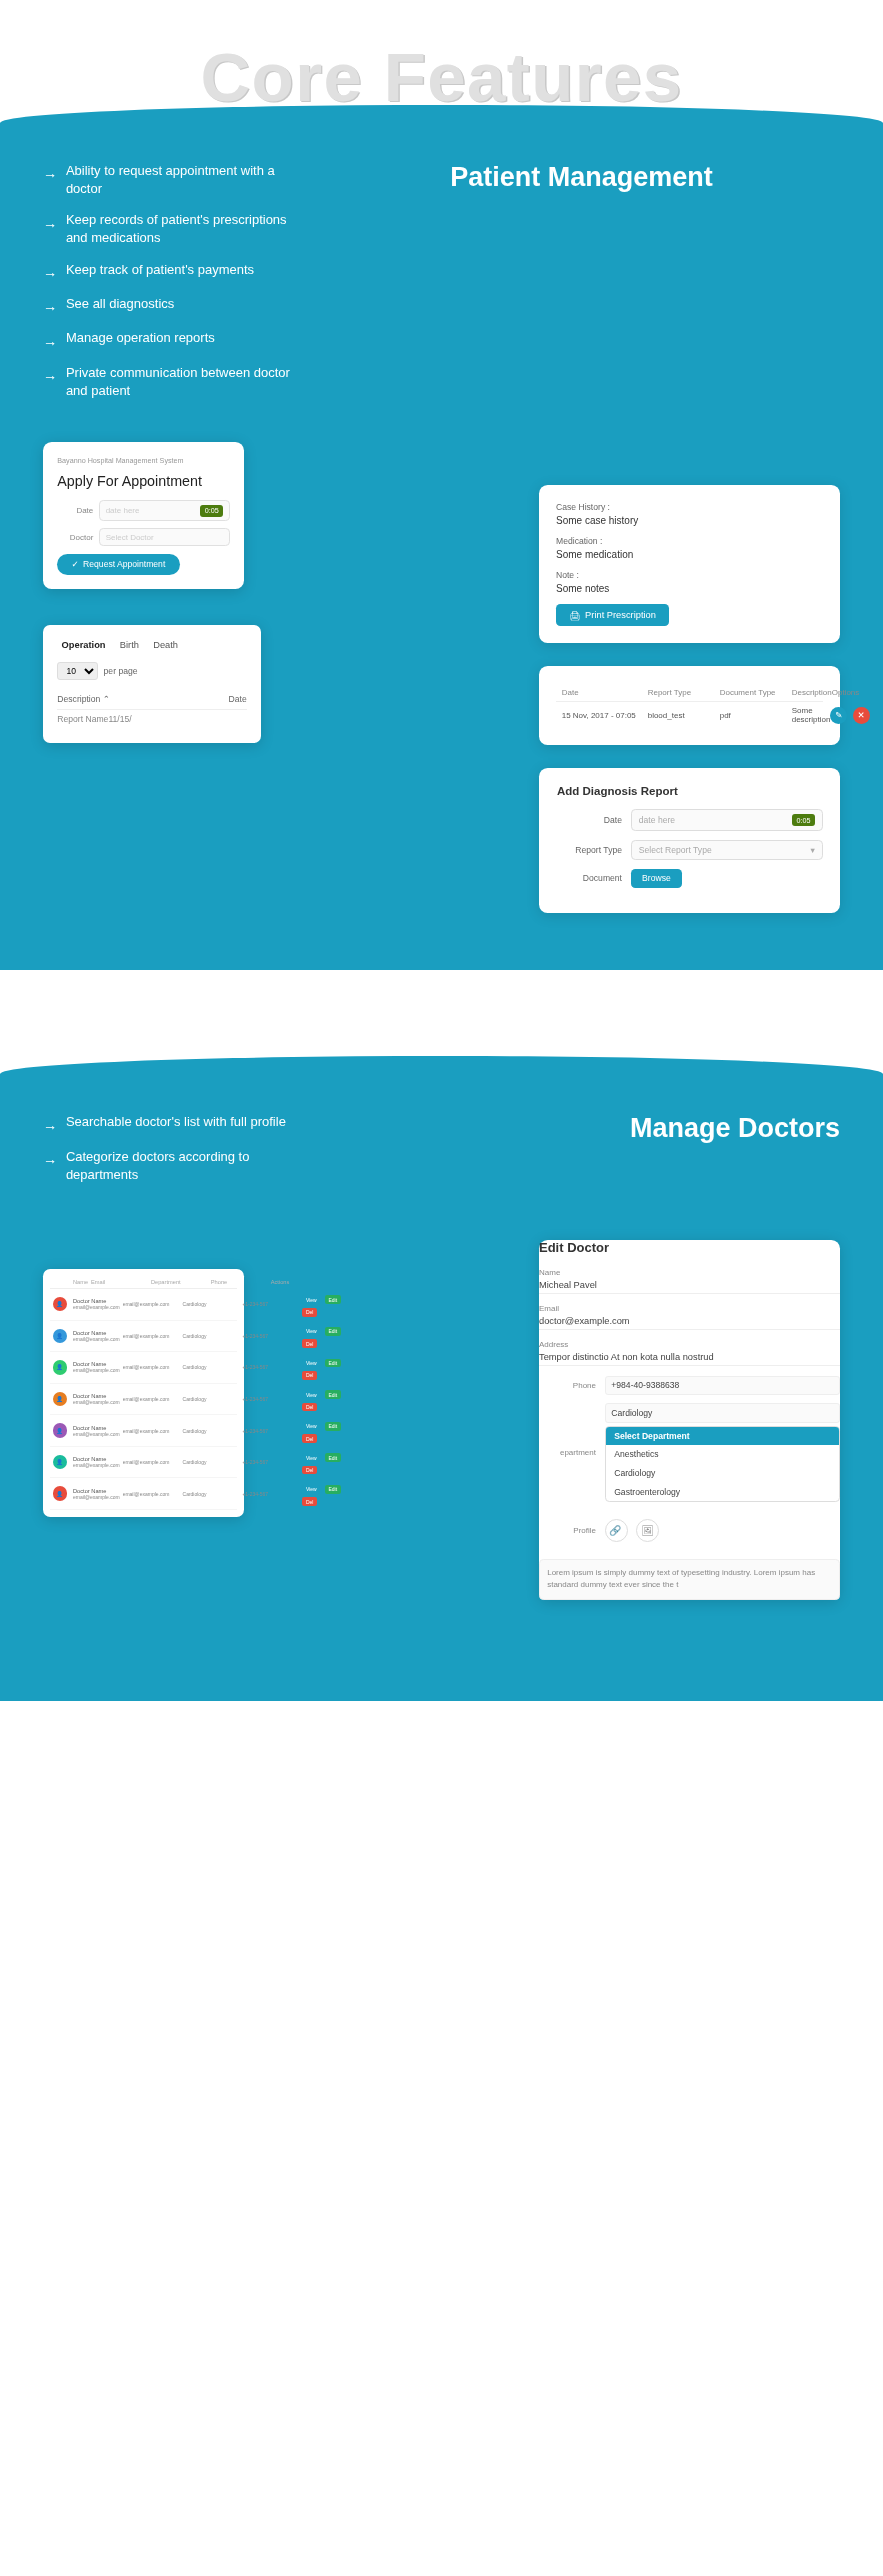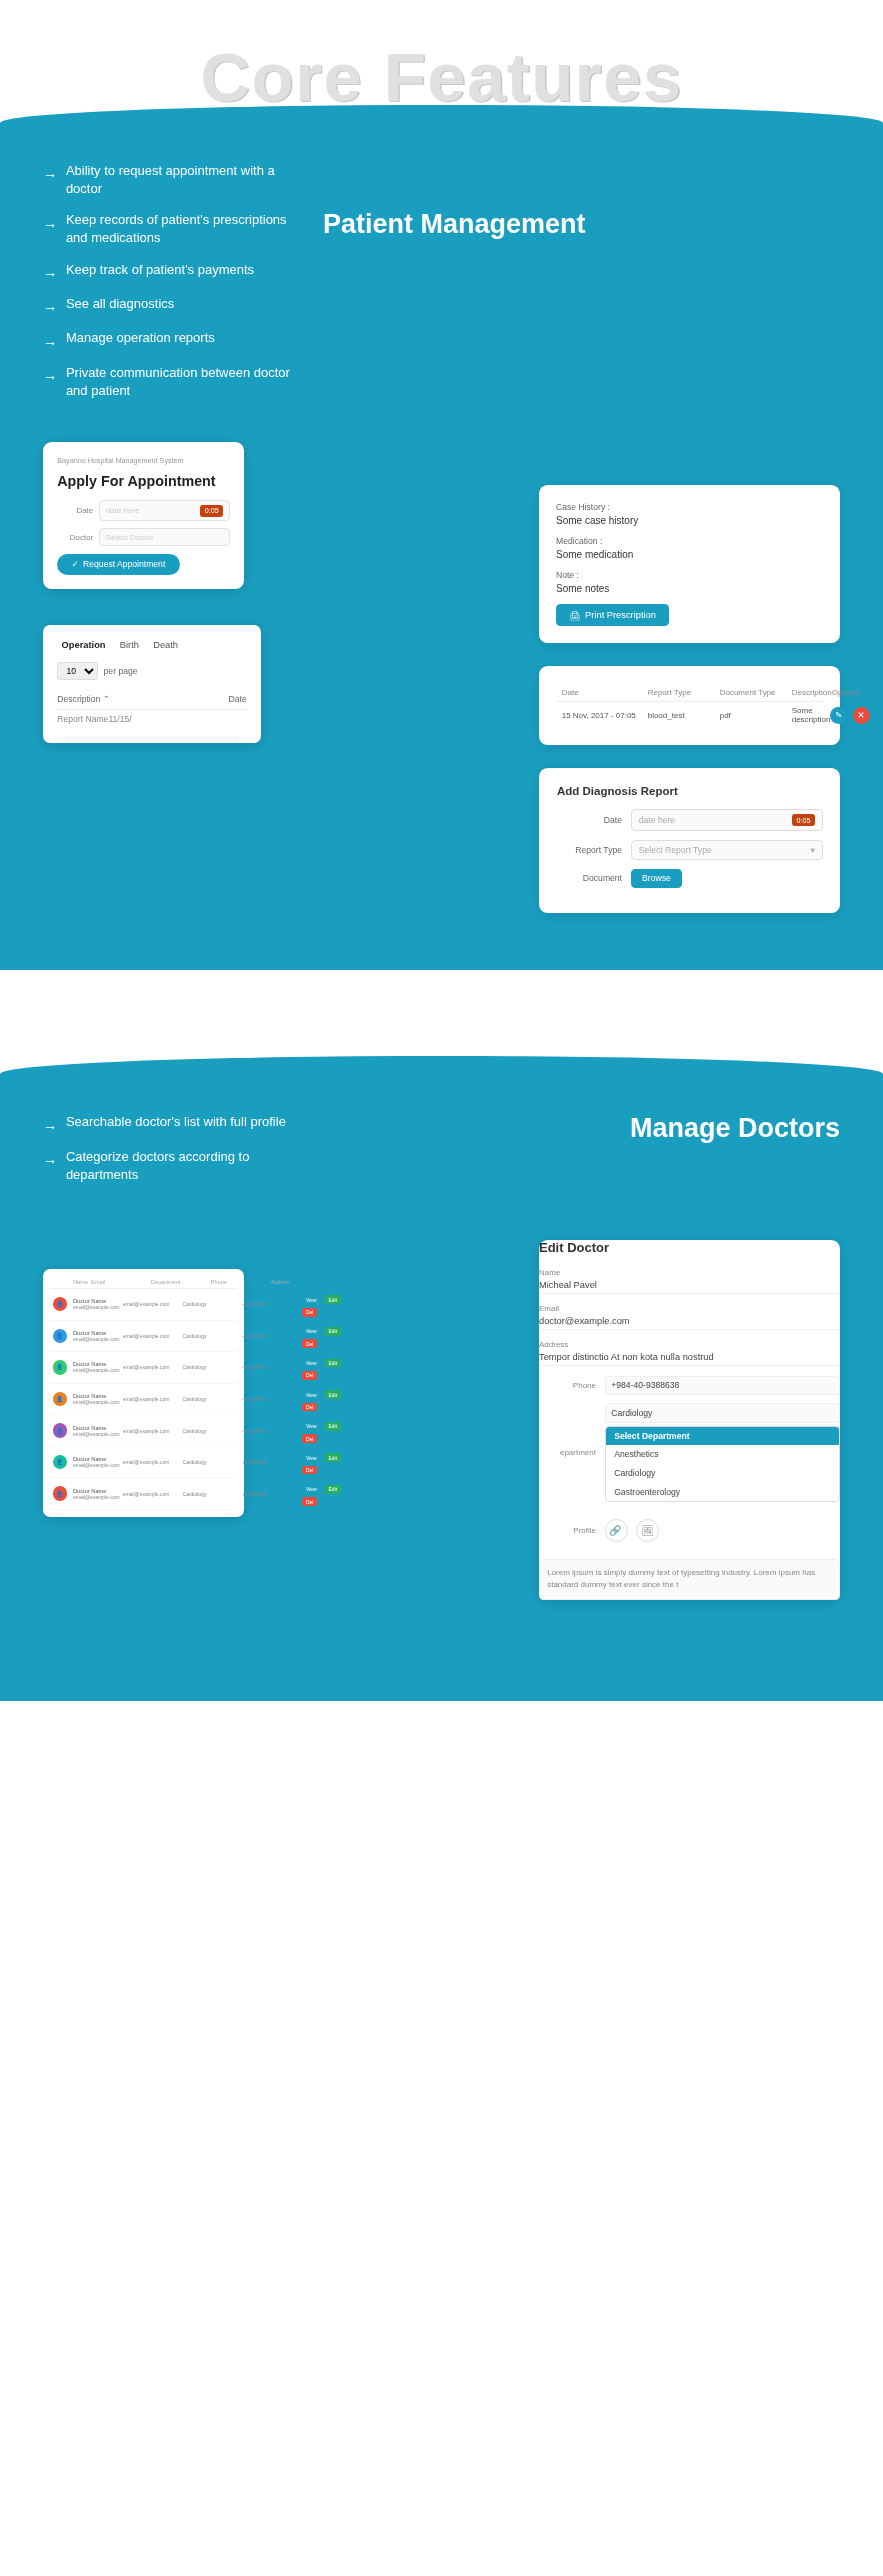--- a/index.html
+++ b/index.html
@@ -32,24 +32,23 @@
       margin-top: -7.2px;
       padding: 57px 43px 57px;
       position: relative;
       min-height: 502px;
     }
 
     .section-heading {
       font-size: 27px;
       font-weight: 800;
       color: #fff;
-      text-align: left;
+      text-align: center;
       flex: 1;
       margin-bottom: 0;
-      margin-top: 47px;
     }
 
     .feature-item {
       display: flex;
       align-items: flex-start;
       gap: 8.6px;
       margin-bottom: 13px;
       color: #fff;
       font-size: 13px;
       line-height: 1.4;
@@ -178,21 +177,21 @@
       padding: 4.3px 7.2px;
       font-size: 8.6px;
       color: #aaa;
       background: #fafafa;
       display: flex;
       align-items: center;
       justify-content: space-between;
     }
 
     .time-badge {
-      background: #c2410c;
+      background: #4d7c0f;
       color: #fff;
       border-radius: 2.9px;
       padding: 1.4px 4.3px;
       font-size: 7.2px;
       text-align: right;
     }
 
     .browse-btn {
       background: #1a9ec0;
       color: #fff;
@@ -212,21 +211,21 @@
     }
 
     .system-label {
       font-size: 7.2px;
       color: #999;
       margin-bottom: 7.2px;
     }
 
     .appt-title {
       font-size: 14.3px;
-      font-weight: 700;
+      font-weight: 400;
       color: #222;
       margin-bottom: 11.5px;
     }
 
     .appt-form-row {
       display: flex;
       align-items: center;
       margin-bottom: 7.2px;
       gap: 5.7px;
     }

